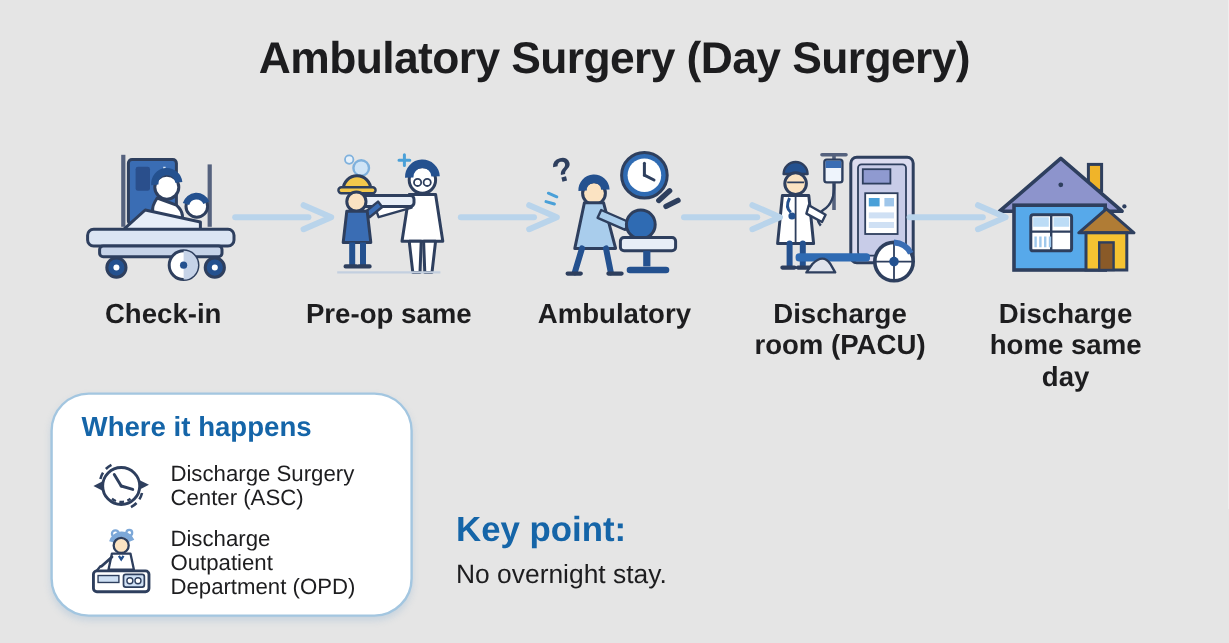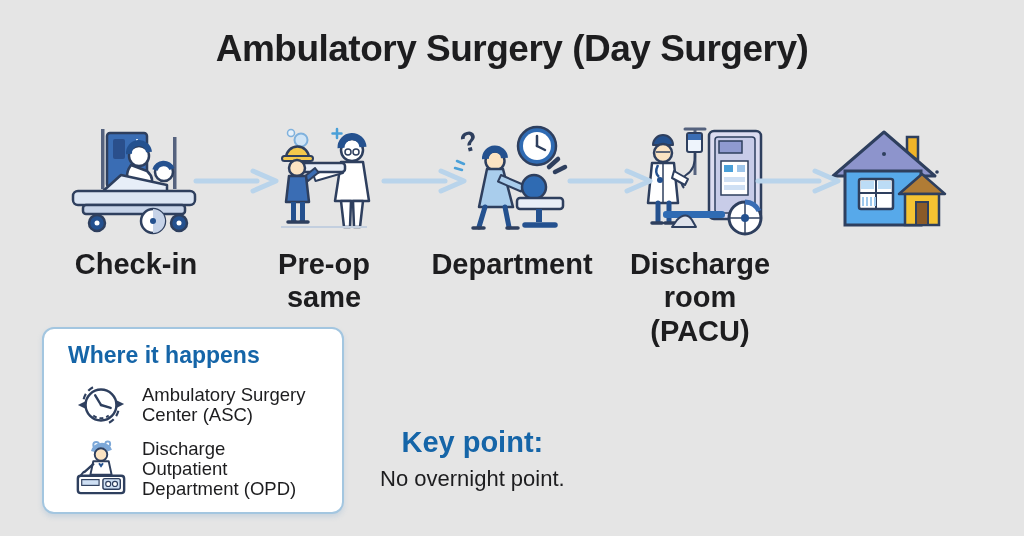--- a/index.html
+++ b/index.html
@@ -14,44 +14,44 @@
     text-align:center; font-size:37px; font-weight:bold;
     letter-spacing:-0.5px; color:var(--text-dark,#1d1d1f);
   }
   .flow {
     position:absolute; left:44px; top:116px; width:936px;
     display:flex; justify-content:space-between;
   }
   .step { width:184px; display:flex; flex-direction:column; align-items:center; }
   .icon-box { height:122px; display:flex; align-items:flex-end; justify-content:center; }
   .step-label {
-    margin-top:10px; font-size:29px; font-weight:bold;
+    margin-top:10px; font-size:23px; font-weight:bold;
     color:var(--text-dark,#1d1d1f); text-align:center;
     line-height:1.15; max-width:172px;
   }
   .arrow { position:absolute; top:168px; width:86px; height:26px; }
   .arrow-1 { left:193px; } .arrow-2 { left:381px; }
   .arrow-3 { left:567px; } .arrow-4 { left:755px; }
   .where-box {
     position:absolute; left:42px; top:327px; width:302px; height:187px;
     background:#ffffff; border:2.5px solid var(--border-blue,#a3c6e0);
-    border-radius:12px; box-shadow:0 3px 5px rgba(140,175,210,0.3);
+    border-radius:32px; box-shadow:0 3px 5px rgba(140,175,210,0.3);
     padding:13px 16px 10px 24px;
   }
   .where-title { font-size:23px; font-weight:bold; color:var(--accent-blue,#1565a8); }
   .where-item { display:flex; align-items:center; gap:14px; margin-left:6px; }
   .where-item-1 { margin-top:9px; }
   .where-item-2 { margin-top:7px; }
   .where-icon { flex:none; width:54px; display:flex; justify-content:center; }
   .where-item-label {
     font-size:18.5px; color:var(--text-dark,#1d1d1f);
     line-height:1.08; max-width:168px;
   }
   .key-point { position:absolute; left:380px; top:426px; }
-  .key-title { font-size:29px; font-weight:bold; color:var(--accent-blue,#1565a8);text-align:center; }
+  .key-title { font-size:29px; font-weight:bold; color:var(--accent-blue,#1565a8); }
   .key-text { font-size:22px; color:var(--text-dark,#1d1d1f); margin-top:7px; }
   svg { display:block; }
 </style>
 </head>
 <body>
 
 <div class="canvas">
 
   <div class="title">Ambulatory Surgery (Day Surgery)</div>
 
@@ -130,21 +130,21 @@
           <path d="M64 52 l23 10 -3 6.5 -23 -10 z" fill="#a9cdec" stroke="#2e3f5e" stroke-width="2" stroke-linejoin="round"></path>
           <path d="M48 84 l-6 20 M68 84 l4 20" stroke="#24518f" stroke-width="5" stroke-linecap="round"></path>
           <path d="M36 105 h11 M70 105 h11" stroke="#2e3f5e" stroke-width="3.5" stroke-linecap="round"></path>
           <circle cx="97" cy="64" r="12" fill="#2f6bb3" stroke="#2e3f5e" stroke-width="2.5"></circle>
           <path d="M112 44 l9 -8 M118 49 l10 -5" stroke="#2e3f5e" stroke-width="4.5" stroke-linecap="round"></path>
           <rect x="80" y="75" width="46" height="11" rx="3" fill="#e8eef7" stroke="#2e3f5e" stroke-width="2.5"></rect>
           <rect x="99" y="86" width="6" height="13" fill="#24518f"></rect>
           <path d="M88 102 h30" stroke="#24518f" stroke-width="5.5" stroke-linecap="round"></path>
         </svg>
       </div>
-      <div class="step-label">Department</div>
+      <div class="step-label">Ambulatory</div>
     </div>
 
     <div class="step">
       <div class="icon-box">
         <svg viewBox="0 0 150 115" width="150" height="115">
           <rect x="84" y="8" width="52" height="88" rx="5" fill="#dcdcf0" stroke="#2e3f5e" stroke-width="2.5"></rect>
           <rect x="90" y="14" width="40" height="76" rx="3" fill="#c8cce8" stroke="#2e3f5e" stroke-width="1.5"></rect>
           <rect x="94" y="18" width="23" height="12" fill="#8f9ad0" stroke="#2e3f5e" stroke-width="1.5"></rect>
           <rect x="96" y="38" width="27" height="34" fill="#ffffff" stroke="#2e3f5e" stroke-width="1.5"></rect>
           <rect x="99" y="42" width="9" height="7" fill="#4aa0d8"></rect>
@@ -189,20 +189,21 @@
           <path d="M48 58 h13 v8 h-13 z M65 58 h13 v8 h-13 z" fill="#bcdcf6"></path>
           <line x1="63" y1="56" x2="63" y2="86" stroke="#2e3f5e" stroke-width="2"></line>
           <line x1="46" y1="70" x2="80" y2="70" stroke="#2e3f5e" stroke-width="2"></line>
           <path d="M50 74 v9 m4 -9 v9 m4 -9 v9 m4 -9 v9" stroke="#9ec8ec" stroke-width="2"></path>
           <circle cx="124" cy="49" r="1.8" fill="#2e3f5e"></circle>
           <path d="M86 71 L109 51 L132 71 Z" fill="#b07c35" stroke="#2e3f5e" stroke-width="2.5" stroke-linejoin="round"></path>
           <rect x="92" y="71" width="34" height="31" fill="#f5c332" stroke="#2e3f5e" stroke-width="2.5"></rect>
           <rect x="103" y="79" width="12" height="23" fill="#8a5a28" stroke="#2e3f5e" stroke-width="2"></rect>
         </svg>
       </div>
+      <div class="step-label">Discharge home same day</div>
     </div>
 
   </div>
 
   <div class="arrow arrow-1">
     <svg viewBox="0 0 86 26" width="86" height="26">
       <line x1="3" y1="13" x2="64" y2="13" stroke="#b9d4eb" stroke-width="5" stroke-linecap="round"></line>
       <path d="M60 3 L83 13 L60 23" fill="none" stroke="#b9d4eb" stroke-width="5" stroke-linejoin="round" stroke-linecap="round"></path>
     </svg>
   </div>
@@ -234,21 +235,21 @@
           <circle cx="28" cy="28" r="16" fill="#ffffff" stroke="#2e3f5e" stroke-width="2.5"></circle>
           <line x1="28" y1="28" x2="22" y2="18" stroke="#2e3f5e" stroke-width="2.5" stroke-linecap="round"></line>
           <line x1="28" y1="28" x2="38" y2="31" stroke="#2e3f5e" stroke-width="2.5" stroke-linecap="round"></line>
           <path d="M20 39 a13 13 0 0 0 16 0" stroke="#2e3f5e" stroke-width="2" stroke-dasharray="4 3" fill="none"></path>
           <path d="M10 22 a19 19 0 0 1 11 -13" fill="none" stroke="#2e3f5e" stroke-width="2.2" stroke-dasharray="6 4"></path>
           <path d="M46 34 a19 19 0 0 1 -11 13" fill="none" stroke="#2e3f5e" stroke-width="2.2" stroke-dasharray="6 4"></path>
           <path d="M4 28 l8 -4 v8 z" fill="#2e3f5e"></path>
           <path d="M52 27 l-8 -4 v8 z" fill="#2e3f5e"></path>
         </svg>
       </span>
-      <span class="where-item-label">Ambulatory Surgery Center (ASC)</span>
+      <span class="where-item-label">Discharge Surgery Center (ASC)</span>
     </div>
 
     <div class="where-item where-item-2">
       <span class="where-icon">
         <svg viewBox="0 0 56 62" width="54" height="60">
           <path d="M20 13 a9 9 0 0 1 17 -1" fill="none" stroke="#7da8d8" stroke-width="5"></path>
           <circle cx="23" cy="6" r="3" fill="none" stroke="#7da8d8" stroke-width="2"></circle>
           <circle cx="35" cy="5" r="2.5" fill="none" stroke="#7da8d8" stroke-width="2"></circle>
           <circle cx="28" cy="16" r="6.5" fill="#fbe3c2" stroke="#2e3f5e" stroke-width="2"></circle>
           <path d="M20 23 h16 l3 14 h-22 z" fill="#ffffff" stroke="#2e3f5e" stroke-width="2" stroke-linejoin="round"></path>
@@ -261,16 +262,16 @@
           <circle cx="35.5" cy="46.5" r="2.6" fill="#ffffff" stroke="#2e3f5e" stroke-width="1.2"></circle>
           <circle cx="42.5" cy="46.5" r="2.6" fill="#ffffff" stroke="#2e3f5e" stroke-width="1.2"></circle>
         </svg>
       </span>
       <span class="where-item-label">Discharge Outpatient Department (OPD)</span>
     </div>
   </div>
 
   <div class="key-point">
     <div class="key-title">Key point:</div>
-    <div class="key-text">No overnight point.</div>
+    <div class="key-text">No overnight stay.</div>
   </div>
 
 </div>
 
 </body></html>

